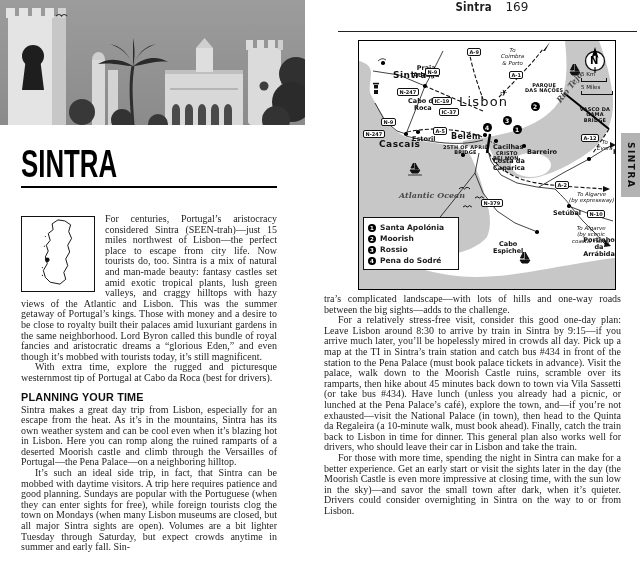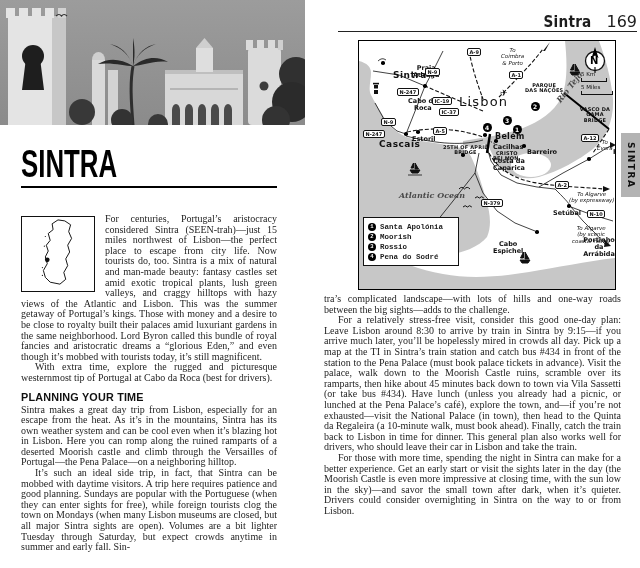--- a/index.html
+++ b/index.html
@@ -1,22 +1,22 @@
 <!DOCTYPE html>
 <html><head>
 <meta charset="utf-8">
 <style>
   html,body{margin:0;padding:0;background:#fff;}
   .page{position:relative;width:640px;height:568px;background:#fff;overflow:hidden;
         font-family:"Liberation Serif",serif;color:#1d1d1d;}
   
   .photo{position:absolute;left:0;top:0;width:305px;height:125px;overflow:hidden;}
   
-  .pg-header{position:absolute;left:340px;top:12px;width:297px;text-align:right;
-             font-family:"DejaVu Sans",sans-serif;font-size:16px;}
+  .pg-header{position:absolute;left:340px;top:0;width:297px;text-align:center;
+             font-family:"DejaVu Sans",sans-serif;font-size:12px;}
   .hdr-section{font-weight:bold;letter-spacing:.3px;display:inline-block;transform:scaleX(.85);transform-origin:right;}
   .hdr-page{margin-left:10px;font-weight:normal;}
   .hdr-rule{position:absolute;left:338px;top:31px;width:299px;height:1px;background:#222;}
   
   .title{position:absolute;left:21px;top:144px;margin:0;font-family:"Liberation Sans",sans-serif;
          font-weight:bold;font-size:38px;line-height:40px;letter-spacing:0px;color:#000;
          transform:scaleX(.68);transform-origin:left;white-space:nowrap;}
   .title-rule{position:absolute;left:21px;top:186px;width:256px;height:2px;background:#000;}
   .left-col{position:absolute;left:21px;top:214px;width:256px;}
   .right-col{position:absolute;left:324px;top:294px;width:297px;}
@@ -28,36 +28,36 @@
   
   .map{position:absolute;left:358px;top:40px;width:256px;height:248px;border:1.2px solid #000;
        background:#fff;overflow:hidden;}
   .map-bg{position:absolute;left:0;top:0;}
   .map-title{position:absolute;left:0;top:0;width:94px;height:17px;background:#000;color:#fff;
              font-family:"DejaVu Sans",sans-serif;font-weight:bold;font-size:11px;line-height:17px;
              text-align:center;letter-spacing:1.5px;}
   .mlb{position:absolute;white-space:pre-line;line-height:1.08;font-family:"DejaVu Sans",sans-serif;color:#111;}
   .city-xl{font-weight:normal;font-size:13px;letter-spacing:1.2px;}
   .city-lg{font-weight:bold;font-size:9px;letter-spacing:.5px;}
-  .city-md{font-weight:bold;font-size:8px;letter-spacing:.3px;margin-left:44px;}
+  .city-md{font-weight:bold;font-size:8px;letter-spacing:.3px;}
   .place{font-weight:bold;font-size:6.5px;}
   .place2{font-weight:bold;font-size:6.5px;text-align:center;margin-left:48px;}
   .region2{font-weight:bold;font-size:5px;text-align:center;letter-spacing:.2px;}
   .water{font-family:"DejaVu Serif",serif;font-style:italic;font-weight:bold;font-size:8px;color:#4a4a4a;}
   .dir{font-style:italic;font-size:5.5px;text-align:center;line-height:1.15;}
   .shield{position:absolute;background:#fff;border:1px solid #111;border-radius:2px;
           font-family:"DejaVu Sans",sans-serif;font-size:5px;font-weight:bold;line-height:6px;
           padding:0 1.5px;color:#111;}
   .stn{position:absolute;width:9px;height:9px;border-radius:50%;background:#000;color:#fff;
        font-family:"DejaVu Sans",sans-serif;font-weight:bold;font-size:6px;line-height:9px;text-align:center;}
   .dot{position:absolute;width:3.5px;height:3.5px;border-radius:50%;background:#000;}
   .legend{position:absolute;left:4px;top:176px;width:86px;background:#fff;border:1px solid #111;
           padding:3px 4px 4px 4px;font-family:"DejaVu Sans",sans-serif;}
   .legend-title{font-weight:bold;font-size:7.5px;text-decoration:underline;margin-bottom:2px;letter-spacing:.2px;}
-  .legend-row{display:flex;align-items:center;margin-top:2px;font-family:Liberation Mono, monospace;}
+  .legend-row{display:flex;align-items:center;margin-top:2px;}
   .legend-num{width:8px;height:8px;border-radius:50%;background:#000;color:#fff;font-weight:bold;
               font-size:5.5px;line-height:8px;text-align:center;margin-right:4px;flex:0 0 auto;}
   .legend-name{font-weight:bold;font-size:7.5px;}
   .compass-n{position:absolute;left:231px;top:14px;font-family:"DejaVu Sans",sans-serif;
              font-weight:bold;font-size:10px;color:#000;}
   .scale{position:absolute;left:222px;top:30px;font-family:"DejaVu Sans",sans-serif;font-size:5.5px;color:#111;}
   .scale .bar{height:3px;border:1px solid #111;border-top:none;margin:1px 0 2px 0;}
   .airport{position:absolute;left:141px;top:47px;font-size:9px;color:#111;}
   
   .side-tab{position:absolute;left:621px;top:133px;width:19px;height:64px;background:#b3b3b3;

